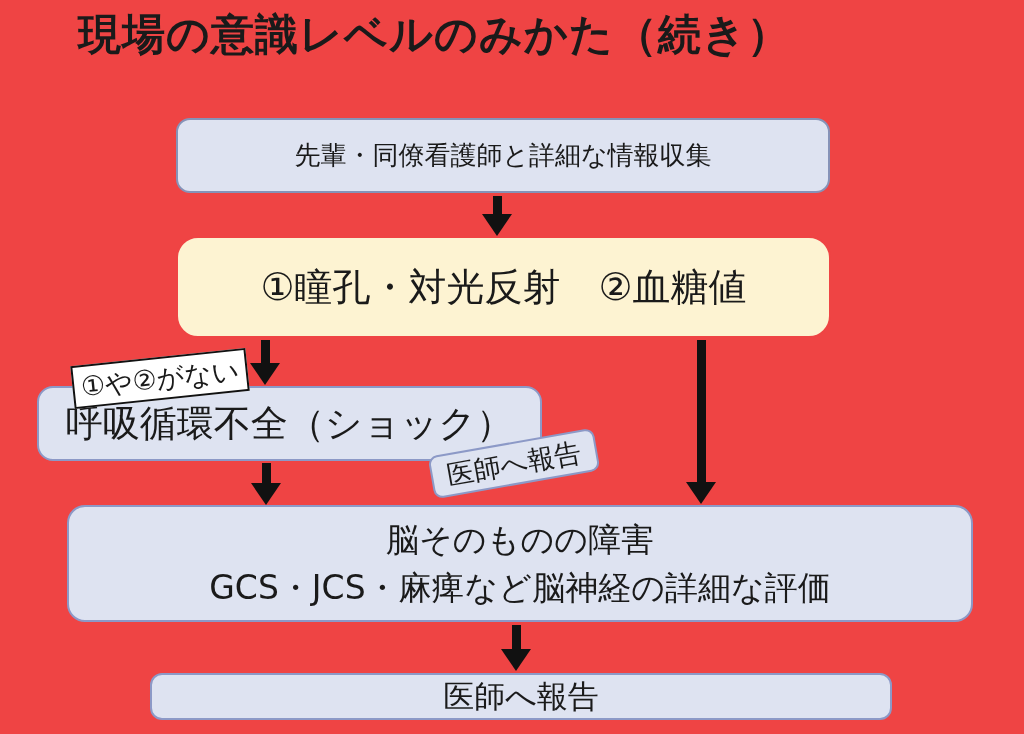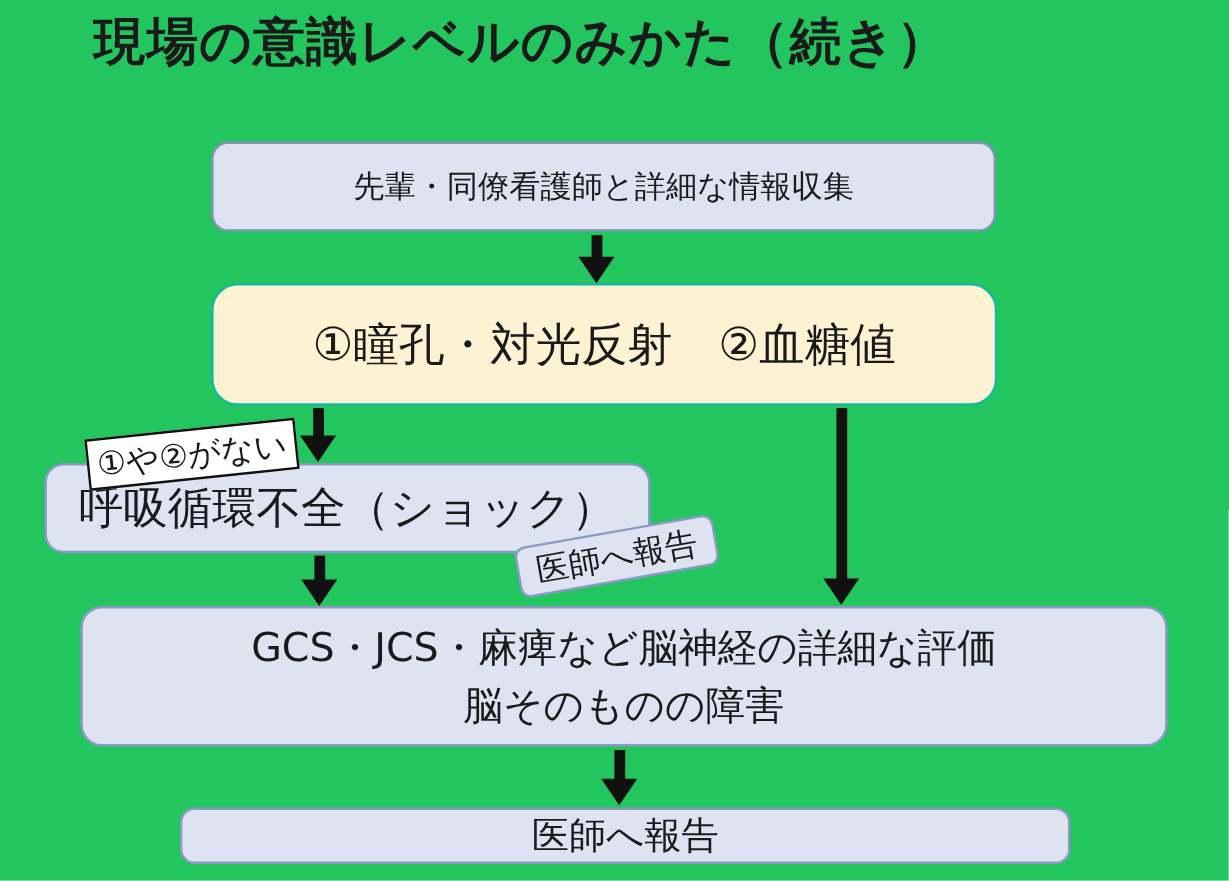--- a/index.html
+++ b/index.html
@@ -1,19 +1,19 @@
 <!DOCTYPE html>
 <html lang="ja"><head>
 <meta charset="utf-8">
 <style>
   html,body{margin:0;padding:0;background:#ffffff;}
   .slide{
     position:relative;
     width:1024px;height:734px;
-    background:#22c55e;
+    background:#ef4444;
     font-family:"DejaVu Sans",sans-serif;
     color:#1a1a1a;
     overflow:hidden;
   }
   .title{
     position:absolute;left:78px;top:6px;
     font-size:43px;font-weight:600;letter-spacing:1px;
     white-space:nowrap;
   }
   .node{
@@ -25,21 +25,21 @@
     border:2px solid #8c99c7;
   }
   .node-info{
     left:176px;top:118px;width:654px;height:75px;
     border-radius:14px;border-color:#8693b8;
     font-size:26px;font-weight:500;
   }
   .node-check{
     left:176px;top:236px;width:655px;height:102px;
     border-radius:22px;
-    background:#fdf3d2;border:2px solid #14b8a6;
+    background:#fdf3d2;border:2px solid #ef4444;
     font-size:38px;font-weight:500;
   }
   .node-shock{
     left:37px;top:386px;width:505px;height:75px;
     border-radius:16px;
     font-size:37px;font-weight:500;
     z-index:1;
   }
   .node-brain{
     left:67px;top:505px;width:906px;height:117px;
@@ -122,22 +122,22 @@
   <div class="tag tag-report">
     <span>医師へ報告</span>
   </div>
 
   <div class="arrow" style="left:251px;top:463px;height:42px;">
     <div class="stem" style="height:21px;"></div>
     <div class="head"></div>
   </div>
 
   <div class="node node-brain">
+    <span>脳そのものの障害</span>
     <span>GCS・JCS・麻痺など脳神経の詳細な評価</span>
-    <span>脳そのものの障害</span>
   </div>
 
   <div class="arrow" style="left:501px;top:625px;height:46px;">
     <div class="stem" style="height:25px;"></div>
     <div class="head"></div>
   </div>
 
   <div class="node node-report">
     <span>医師へ報告</span>
   </div>

